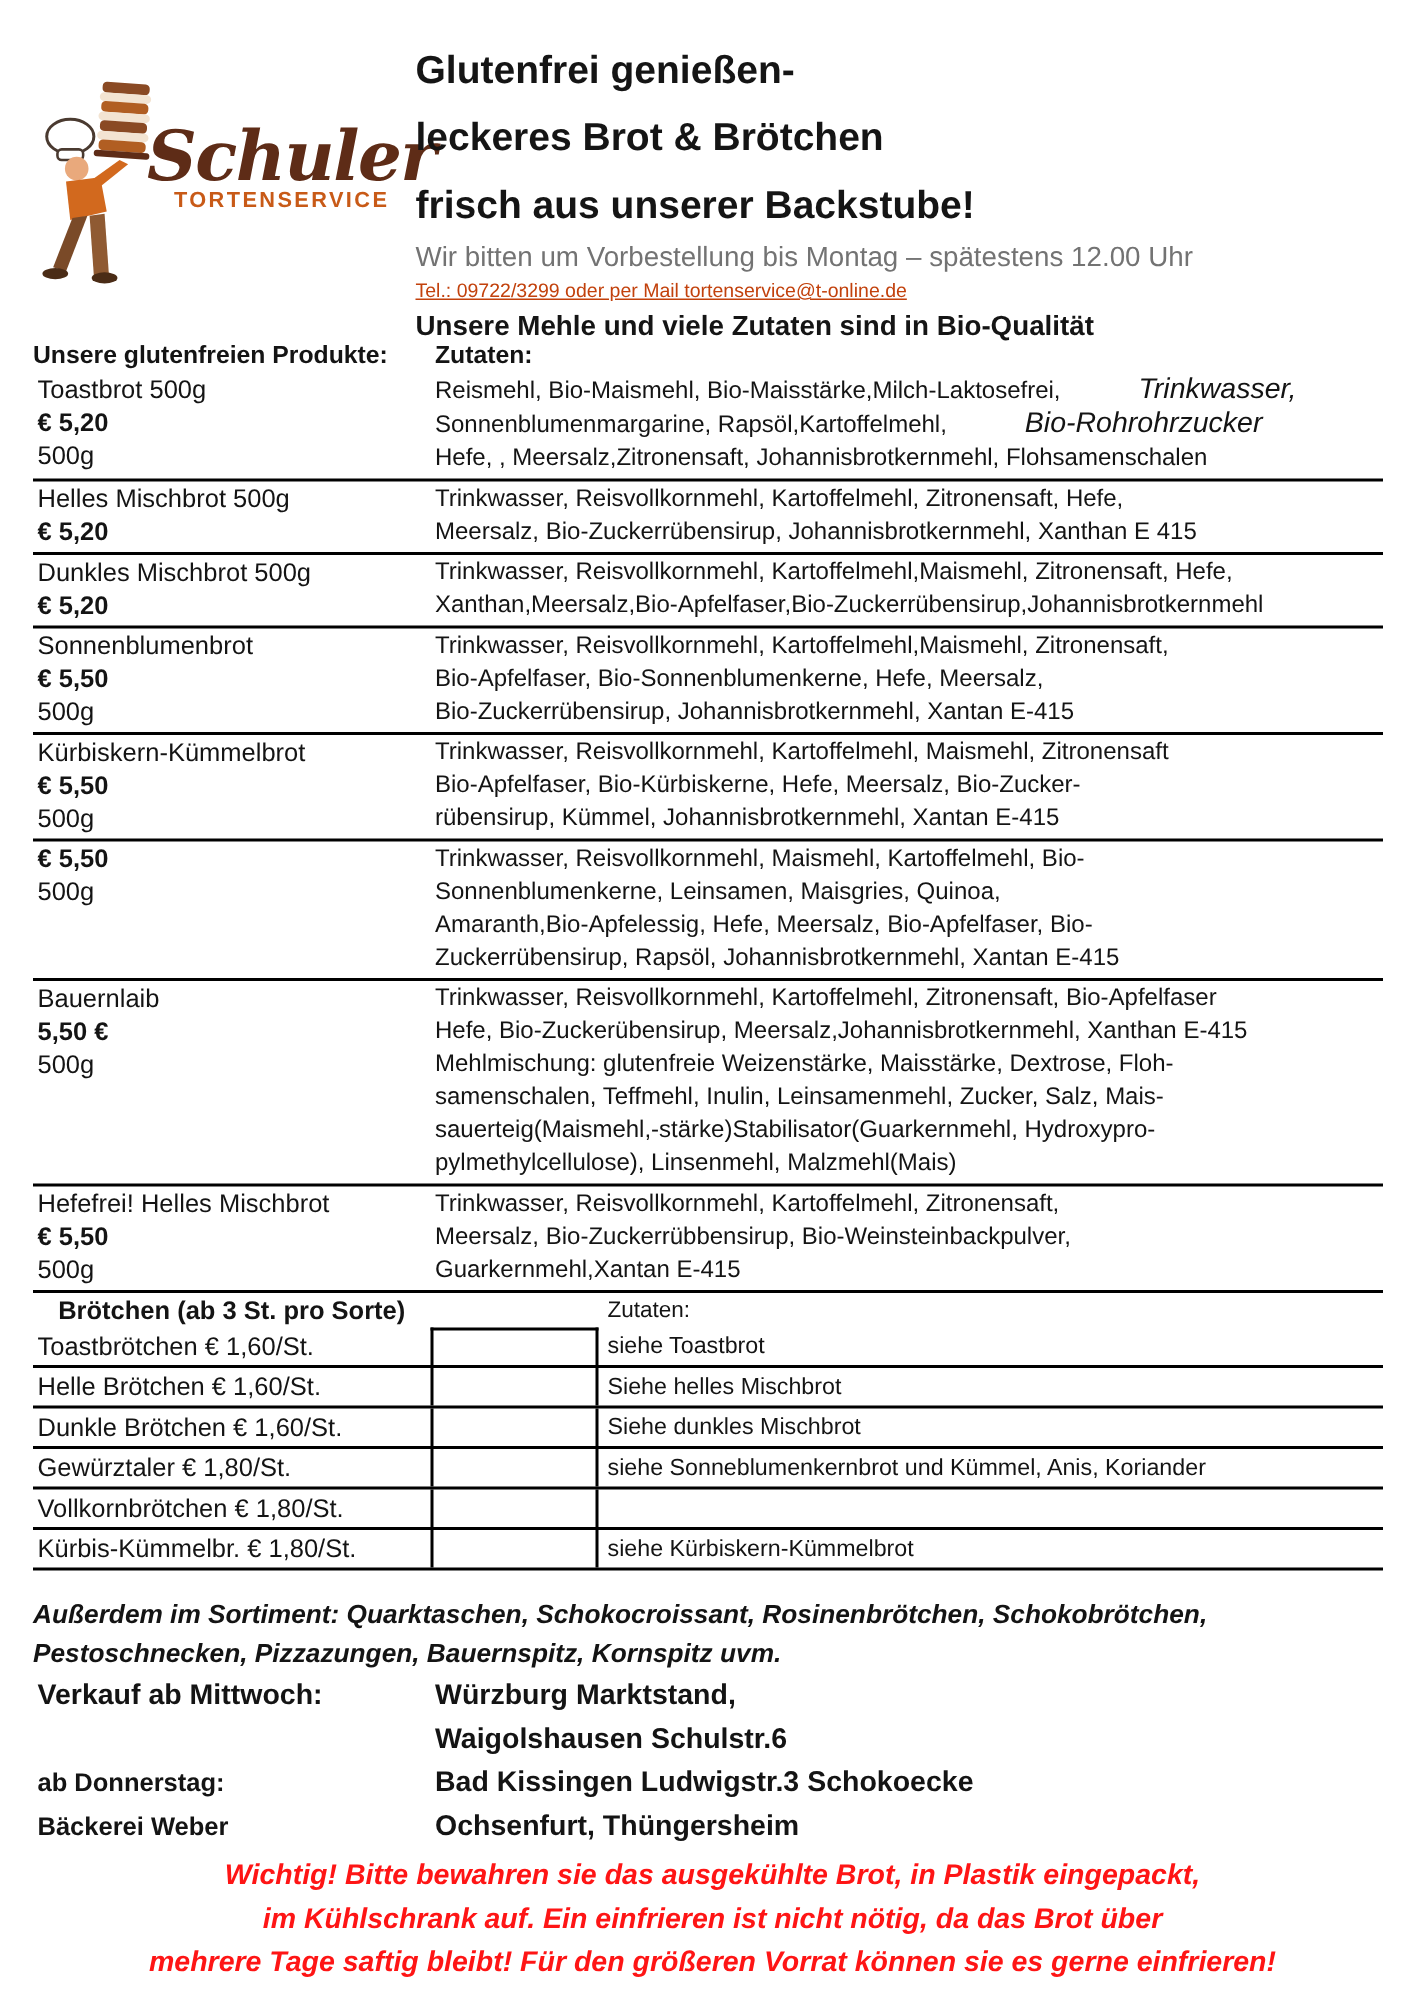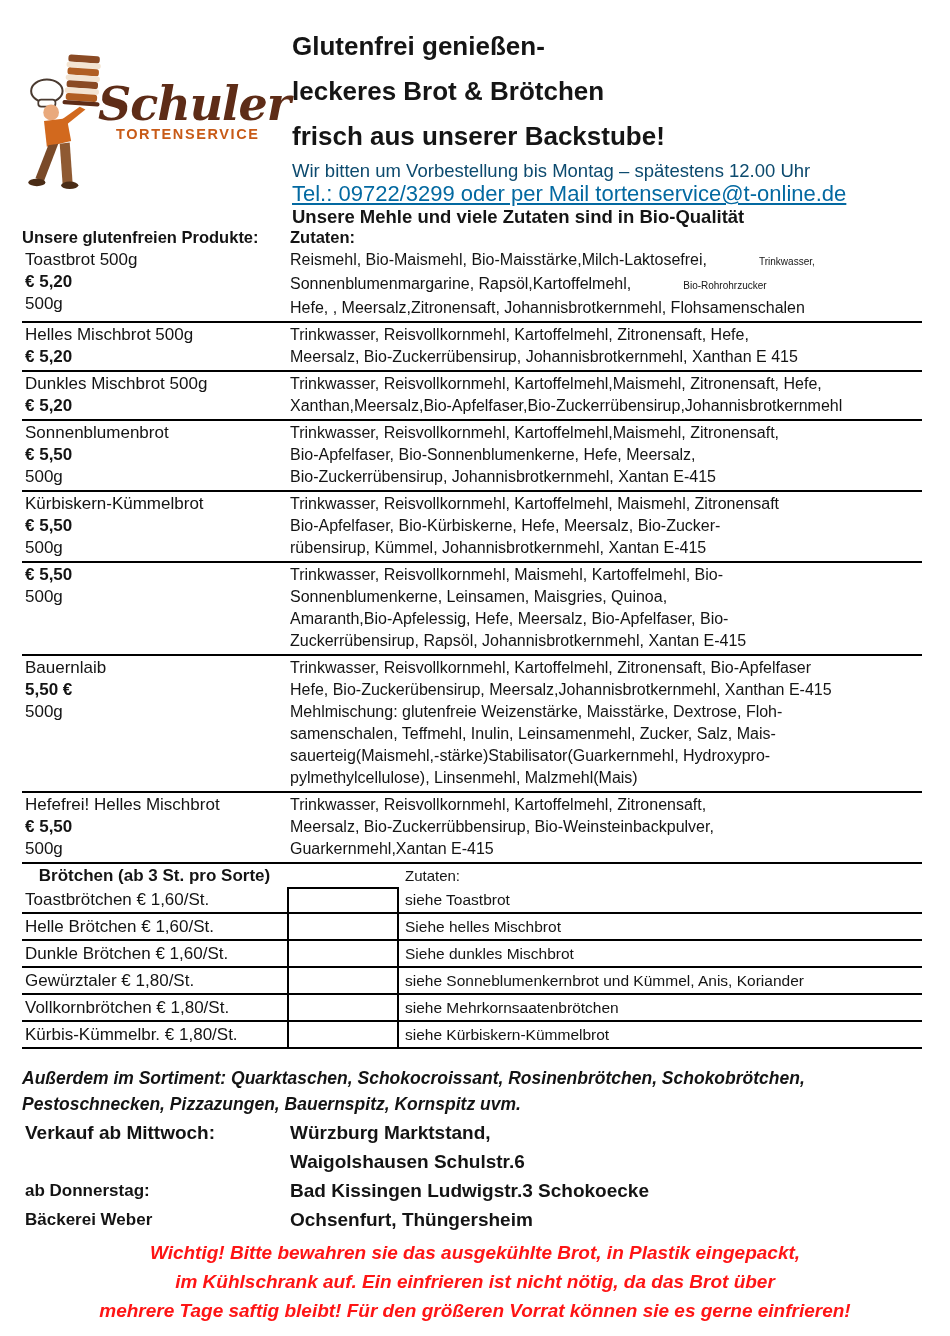--- a/index.html
+++ b/index.html
@@ -19,33 +19,33 @@
   .logo-script{
     font-family:"DejaVu Serif", serif;
     font-style:italic;font-weight:bold;
     font-size:46px;line-height:48px;
     color:#5e2c17;letter-spacing:-1px;
   }
   .logo-sub{
     font-size:14.5px;font-weight:bold;color:#c85a17;
     letter-spacing:1.6px;margin:-2px 0 0 18px;
   }
-  .header-text{position:absolute;left:292px;top:24px;width:640px;}
+  .header-text{position:absolute;left:277px;top:24px;width:640px;}
   .title-line{font-size:26px;font-weight:bold;line-height:45px;color:#151515;white-space:nowrap;}
-  .notice-red{color:#0c4a6e;font-size:18.5px;line-height:22px;margin-top:1px;white-space:nowrap;}
-  .contact{color:#0369a1;font-size:22px;line-height:24px;white-space:nowrap;display:inline-block;}
+  .notice-red{color:#737373;font-size:18.5px;line-height:22px;margin-top:1px;white-space:nowrap;}
+  .contact{color:#c2410c;font-size:13px;line-height:24px;white-space:nowrap;display:inline-block;}
   .bio{font-weight:bold;font-size:18.5px;line-height:22px;color:#151515;white-space:nowrap;}
   
   .p-table{margin:0 28px 0 22px;}
   .p-header{display:grid;grid-template-columns:268px 1fr;font-weight:bold;font-size:16.5px;line-height:22px;}
   .p-row{display:grid;grid-template-columns:268px 1fr;border-bottom:2px solid #000;padding:1px 0 2px;}
   .p-lline{font-size:17px;line-height:22px;white-space:nowrap;padding-left:3px;}
   .p-lline.bold{font-weight:bold;}
   .p-rline{font-size:16px;line-height:22px;white-space:nowrap;}
-  .sm{font-size:10px;margin-left:52px;}
+  .sm{font-size:19px;margin-left:52px;font-style:italic;}
   
   .b-table{margin:0 28px 0 22px;}
   .b-header{display:grid;grid-template-columns:265px 112px 1fr;line-height:23px;}
   .b-header .b-h-left{font-weight:bold;font-size:17px;text-align:center;}
   .b-header .b-h-right{font-size:15px;padding-left:6px;}
   .b-row{display:grid;grid-template-columns:265px 112px 1fr;border-bottom:2px solid #000;}
   .b-left{font-size:17px;line-height:25px;padding-left:3px;white-space:nowrap;}
   .b-mid{border-left:2px solid #000;border-right:2px solid #000;}
   .b-row.first .b-mid{border-top:2px solid #000;}
   .b-right{font-size:15.5px;line-height:25px;padding-left:6px;white-space:nowrap;}
@@ -236,21 +236,20 @@
           <div class="b-right">Siehe dunkles Mischbrot</div>
         </div>
         <div class="b-row">
           <div class="b-left">Gewürztaler € 1,80/St.</div>
           <div class="b-mid"></div>
           <div class="b-right">siehe Sonneblumenkernbrot und Kümmel, Anis, Koriander</div>
         </div>
         <div class="b-row">
           <div class="b-left">Vollkornbrötchen € 1,80/St.</div>
           <div class="b-mid"></div>
-          <div class="b-right">siehe Mehrkornsaatenbrötchen</div>
         </div>
         <div class="b-row">
           <div class="b-left">Kürbis-Kümmelbr. € 1,80/St.</div>
           <div class="b-mid"></div>
           <div class="b-right">siehe Kürbiskern-Kümmelbrot</div>
         </div>
       </div>
   </div>
 
   <div class="sortiment">

